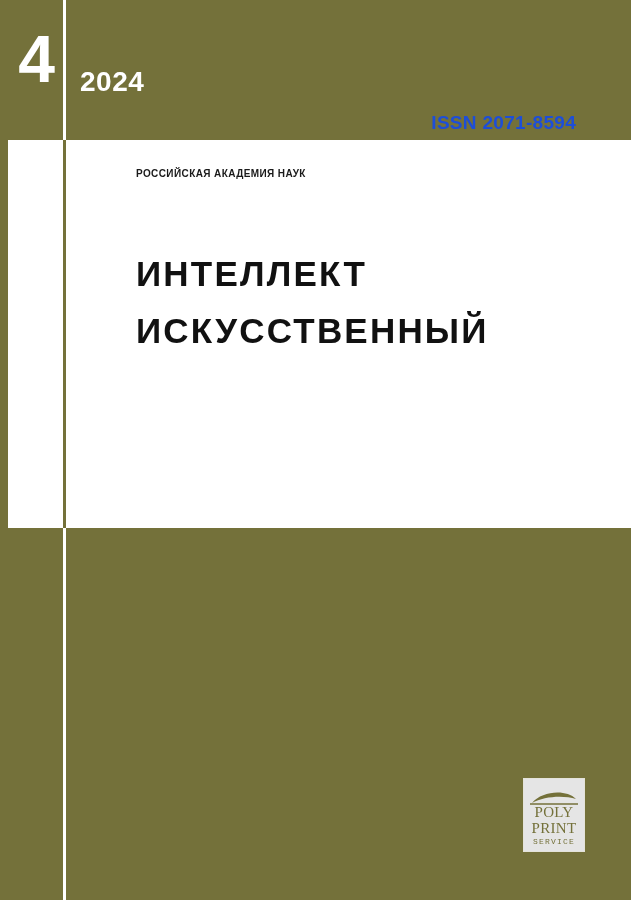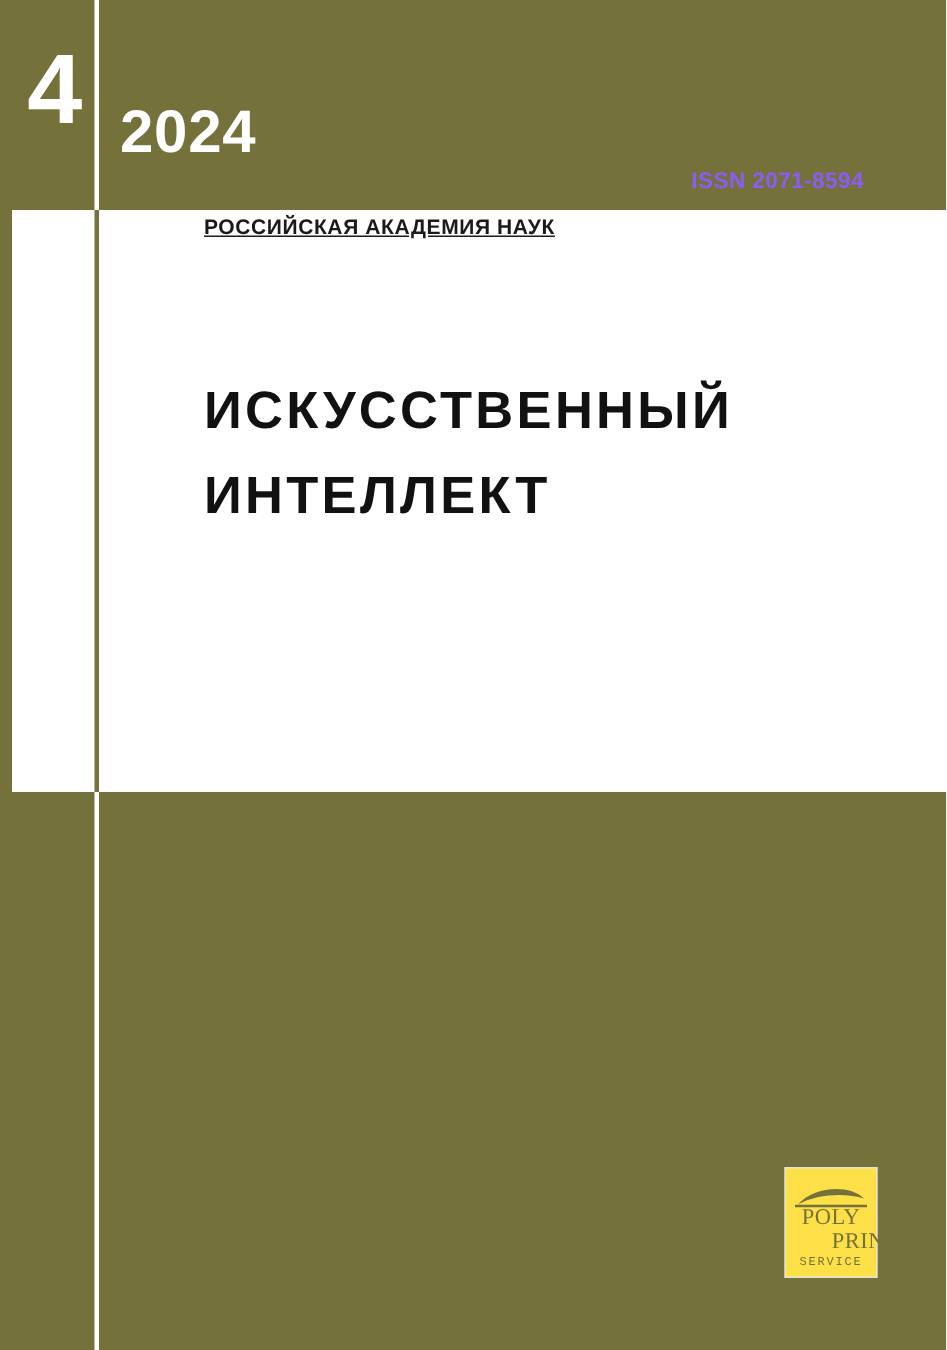--- a/index.html
+++ b/index.html
@@ -65,63 +65,62 @@
     color: #ffffff;
     font-size: 66px;
     font-weight: bold;
     line-height: 1;
     letter-spacing: -1px;
   }
   .issue-year {
     position: absolute;
     left: 80px; top: 66px;
     color: #ffffff;
-    font-size: 40px;
+    font-size: 28px;
     font-weight: bold;
     letter-spacing: 0.5px;
   }
   .issn {
     position: absolute;
     right: 55px; top: 112px;
-    color: #8b5cf6;
-    font-size: 15px;
+    color: #1d4ed8;
+    font-size: 19px;
     font-weight: bold;
     letter-spacing: 0.3px;
   }
 
   
   .academy {
     position: absolute;
-    left: 136px; top: 143px;
+    left: 136px; top: 168px;
     color: #1a1a1a;
-    font-size: 14px;
+    font-size: 10px;
     font-weight: bold;
     letter-spacing: 0.4px;
-    text-decoration: underline;
   }
 
   
   .title {
     position: absolute;
     left: 136px; top: 245px;
     width: 470px;
     color: #111111;
     font-size: 35px;
     font-weight: bold;
     letter-spacing: 2.2px;
     line-height: 57px;
   }
   .title-line { display: block; white-space: nowrap; }
 
   
   .logo {
     position: absolute;
     left: 523px; top: 778px;
     width: 62px; height: 74px;
-    background: #fde047;
+    background: #e5e5e5;
     border: 1px solid #e4e3da;
     box-sizing: border-box;
   }
   .logo-mark {
     position: absolute;
     left: 0; top: 6px;
     width: 100%;
     height: 22px;
   }
   .logo-poly {
@@ -138,21 +137,20 @@
   .logo-print {
     position: absolute;
     left: 0; top: 42px;
     width: 100%;
     text-align: center;
     color: #74713a;
     font-family: "Liberation Serif", serif;
     font-size: 15px;
     letter-spacing: 0.3px;
     line-height: 15px;
-    margin-left: 23px;
   }
   .logo-service {
     position: absolute;
     left: 0; top: 58px;
     width: 100%;
     text-align: center;
     color: #74713a;
     font-family: Liberation Mono, monospace;
     font-size: 8px;
     letter-spacing: 1.2px;
@@ -170,22 +168,22 @@
   <div class="rail-top"></div>
   <div class="rail-bottom"></div>
 
   <div class="issue-number">4</div>
   <div class="issue-year">2024</div>
   <div class="issn">ISSN 2071-8594</div>
 
   <div class="academy">РОССИЙСКАЯ АКАДЕМИЯ НАУК</div>
 
   <div class="title">
+    <span class="title-line">ИНТЕЛЛЕКТ</span>
     <span class="title-line">ИСКУССТВЕННЫЙ</span>
-    <span class="title-line">ИНТЕЛЛЕКТ</span>
   </div>
 
   <div class="logo">
     <svg class="logo-mark" viewBox="0 0 60 22">
       <path d="M8 18 C 18 6, 42 4, 52 14 C 40 10, 20 11, 8 18 Z" fill="#74713a"></path>
       <path d="M6 19 L 54 19" stroke="#74713a" stroke-width="1.6" fill="none"></path>
     </svg>
     <div class="logo-poly">POLY</div>
     <div class="logo-print">PRINT</div>
     <div class="logo-service">SERVICE</div>

